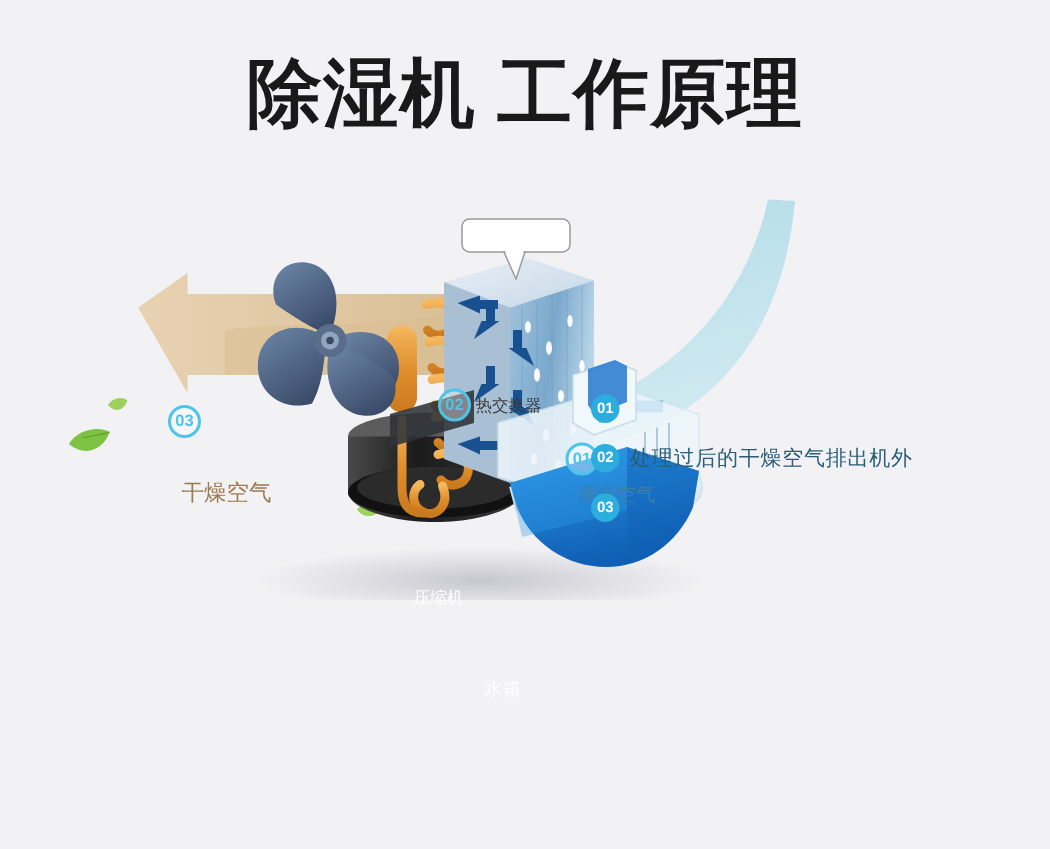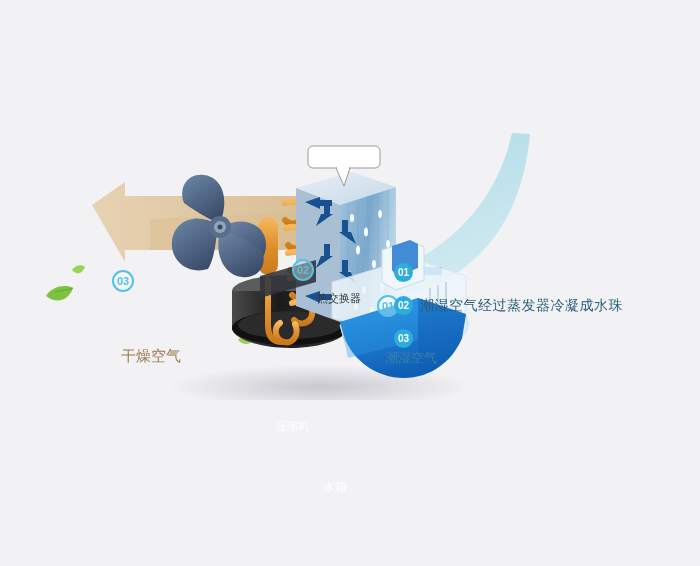--- a/index.html
+++ b/index.html
@@ -27,21 +27,20 @@
 
   
   #diagram{ position:absolute; left:0; top:110px; width:700px; height:290px; }
   #diagram svg{ position:absolute; left:0; top:0; }
 
   .dlabel{
     position:absolute;
     font-size:12px;
     white-space:nowrap;
     color:#3c6e8f;
-    margin-top:28px;
   }
   .lbl-dry{ left:121px; top:209px; font-size:15px; color:#9a7a4e; }
   .lbl-humid{ left:385px; top:211px; font-size:13px; color:#3f7fa8; }
   .lbl-hx{ left:317px; top:153px; font-size:11px; color:#3a3a3a; }
   .lbl-comp{ left:276px; top:281px; font-size:11px; color:#ffffff; }
   .lbl-tank{ left:323px; top:341px; font-size:12px; color:#ffffff; }
 
   .dbadge{
     position:absolute;
     width:22px; height:22px; border-radius:50%;
@@ -71,20 +70,23 @@
   
   #copy{ position:absolute; left:28px; top:421px; width:648px; }
   .para{ font-size:13px; line-height:25px; color:#3a3a3a; letter-spacing:0.3px; }
   .para.second{ margin-top:21px; }
 </style>
 </head>
 <body>
 
 <div id="stage">
 
+  <div class="title">
+    <span>除湿机</span><span class="t2">工作原理</span>
+  </div>
 
   <div id="diagram">
 
     <svg width="700" height="290" viewBox="0 0 700 290">
       <defs>
         <linearGradient id="gTan" x1="0" y1="0" x2="1" y2="0">
           <stop offset="0%" stop-color="#e6d0ae"></stop>
           <stop offset="100%" stop-color="#d9bd92"></stop>
         </linearGradient>
         <linearGradient id="gSwoosh" x1="0" y1="0" x2="0.4" y2="1">
@@ -262,21 +264,21 @@
     <div class="dbadge b-02">02</div>
     <div class="dbadge b-01">01</div>
   </div>
 
   <div id="legend">
     <div class="leg-row">
       <span class="leg-badge">01</span>
     </div>
     <div class="leg-row">
       <span class="leg-badge">02</span>
-      <span class="leg-text">潮湿空气经过蒸发器冷凝成水珠</span>
+      <span class="leg-text">处理过后的干燥空气排出机外</span>
     </div>
     <div class="leg-row">
       <span class="leg-badge">03</span>
     </div>
   </div>
 
 
 </div>
 
 </body></html>

